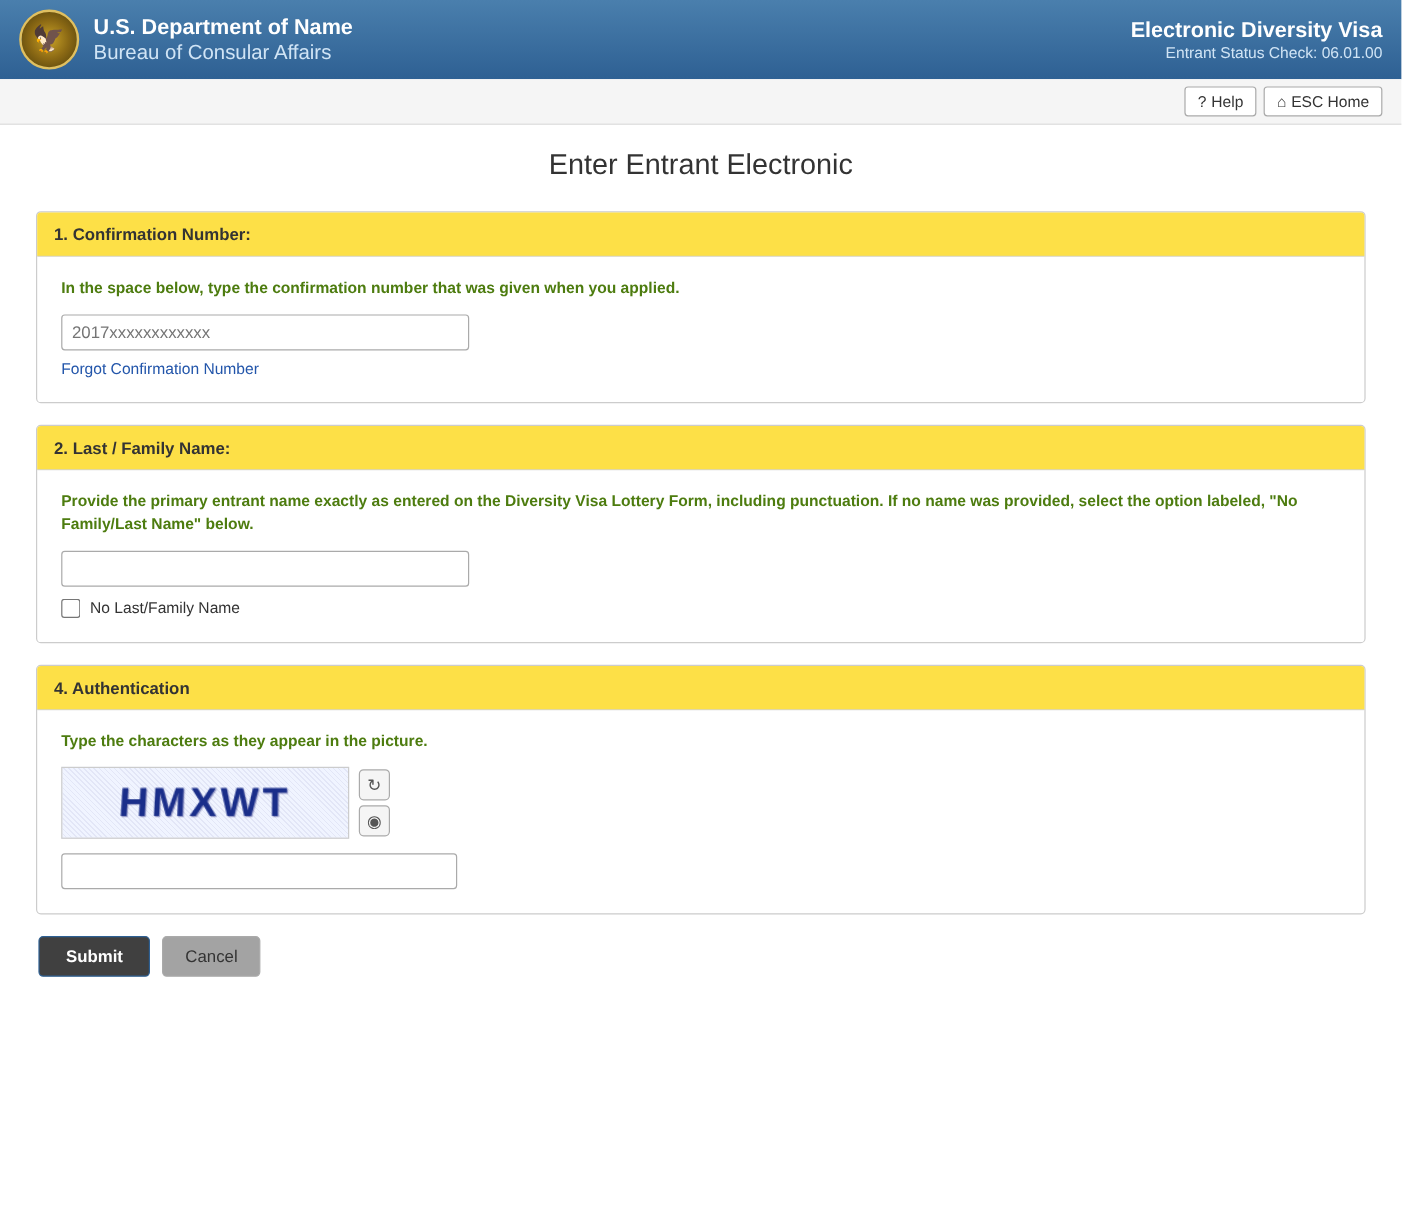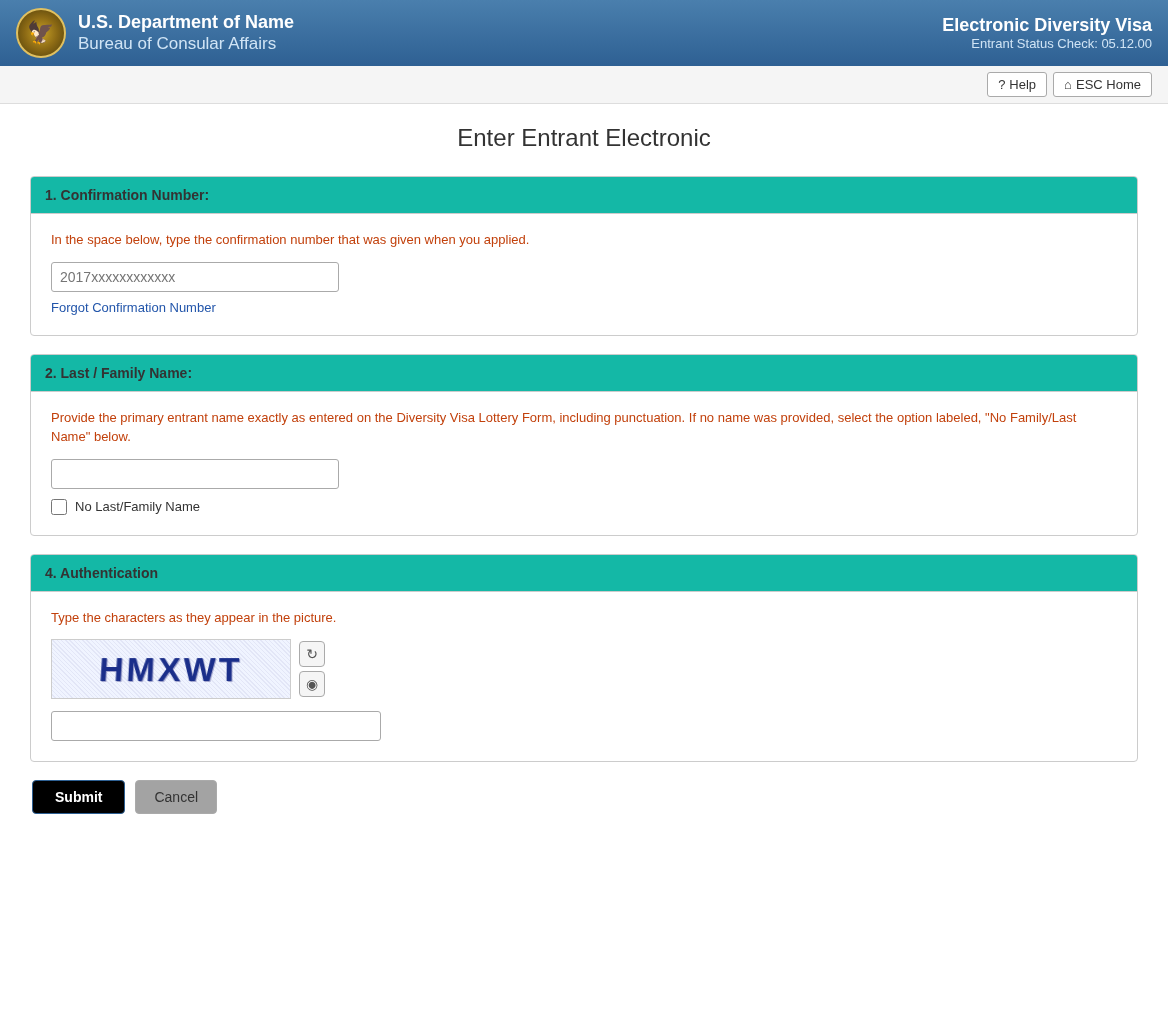--- a/index.html
+++ b/index.html
@@ -98,45 +98,46 @@
     }
 
     
     .section {
       border: 1px solid #ccc;
       border-radius: 4px;
       margin-bottom: 18px;
       background: #fff;
     }
     .section-header {
-      background: #14b8a6;
+      background: #fde047;
       border-bottom: 1px solid #ccc;
       padding: 10px 14px;
       font-size: 14px;
       font-weight: bold;
       color: #333;
       border-radius: 3px 3px 0 0;
     }
     .section-body {
       padding: 16px 20px 20px;
     }
     .section-description {
       font-size: 13px;
-      color: #c2410c;
+      color: #4d7c0f;
       margin-bottom: 12px;
       line-height: 1.5;
+      font-weight: bold;
     }
 
     
     .text-input {
       border: 1px solid #aaa;
       border-radius: 3px;
       padding: 6px 8px;
       font-size: 14px;
-      width: 288px;
+      width: 340px;
       display: block;
       color: #999;
     }
     .text-input.empty-input {
       color: #333;
     }
 
     .forgot-link {
       color: #2255aa;
       font-size: 13px;
@@ -234,21 +235,21 @@
     }
 
     
     .submit-area {
       display: flex;
       gap: 10px;
       margin-top: 8px;
       padding: 0 2px;
     }
     .btn-submit {
-      background: #000000;
+      background: #404040;
       color: #fff;
       border: 1px solid #2e6093;
       border-radius: 4px;
       padding: 8px 22px;
       font-size: 14px;
       cursor: pointer;
       font-weight: bold;
     }
     .btn-cancel {
       background: #a3a3a3;
@@ -266,21 +267,21 @@
 <header class="header">
   <div class="header-left">
     <div class="seal">🦅</div>
     <div class="header-title-group">
       <h1>U.S. Department of Name</h1>
       <p>Bureau of Consular Affairs</p>
     </div>
   </div>
   <div class="header-right">
     <div class="app-title">Electronic Diversity Visa</div>
-    <div class="app-subtitle">Entrant Status Check: 05.12.00</div>
+    <div class="app-subtitle">Entrant Status Check: 06.01.00</div>
   </div>
 </header>
 
 <div class="toolbar">
   <button class="toolbar-btn">
     <span>?</span>
     <span>Help</span>
   </button>
   <button class="toolbar-btn">
     <span>⌂</span>

